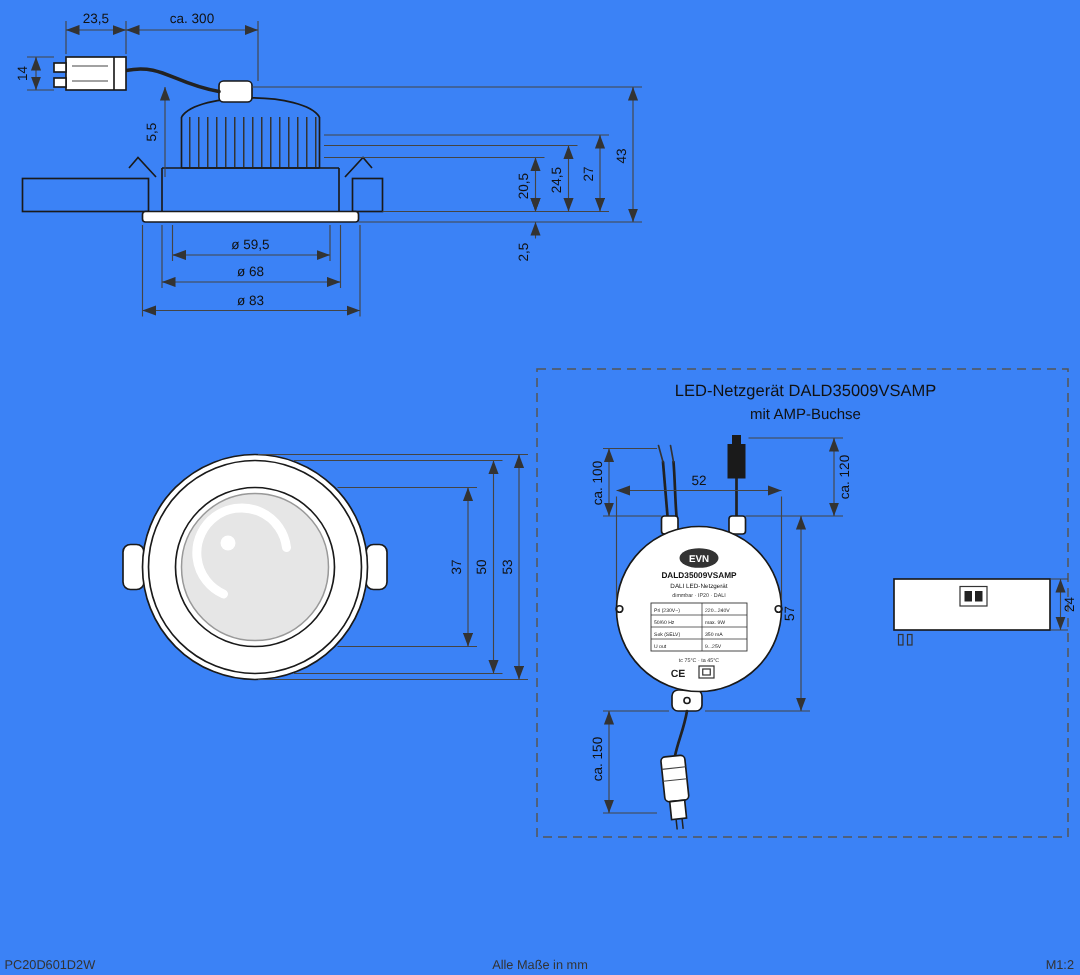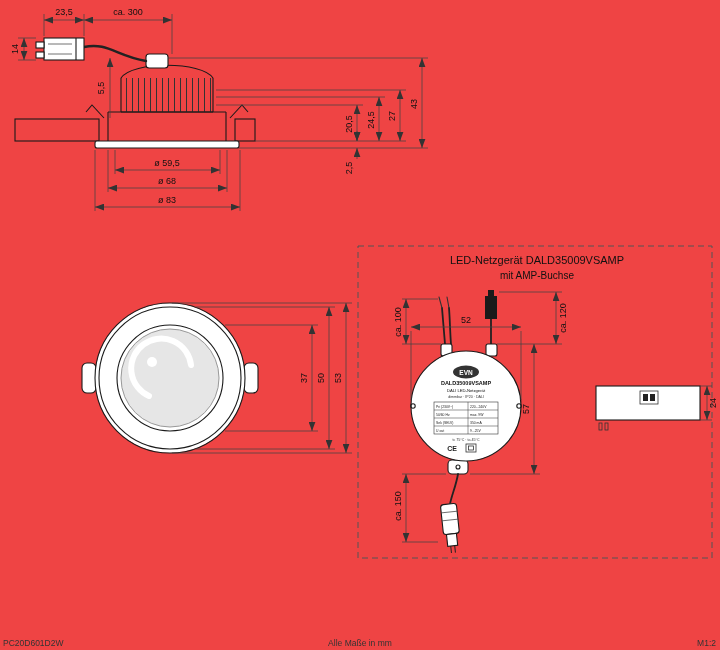--- a/index.html
+++ b/index.html
@@ -1,16 +1,16 @@
 <!DOCTYPE html>
 <html><head>
 <meta charset="utf-8">
 <style>
   html,body{margin:0;padding:0;background:#fff;}
-  .page{position:relative;width:720px;height:650px;background:#ef4444;overflow:hidden;}
+  .page{position:relative;width:720px;height:650px;background:#3b82f6;overflow:hidden;}
   svg text{font-family:"Liberation Sans","DejaVu Sans",sans-serif;fill:#111;}
   .ol{stroke:#1a1a1a;stroke-width:1.1;fill:none;}
   .ow{stroke:#1a1a1a;stroke-width:1.1;fill:#fff;}
   .thin{stroke:#444;stroke-width:0.75;fill:none;}
   .cable{stroke:#222;stroke-width:2.4;fill:none;stroke-linecap:round;}
   .wire{stroke:#222;stroke-width:1.8;fill:none;stroke-linecap:round;}
   .tip{stroke:#333;stroke-width:1.1;fill:none;stroke-linecap:round;}
   .dim{font-size:9px;text-anchor:middle;fill:#111;}
   .title1{font-size:11px;text-anchor:middle;fill:#111;}
   .title2{font-size:10px;text-anchor:middle;fill:#111;}

